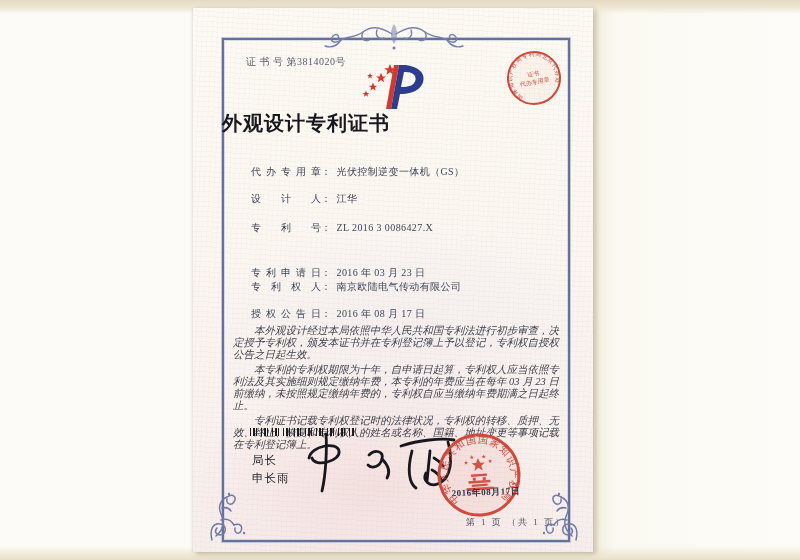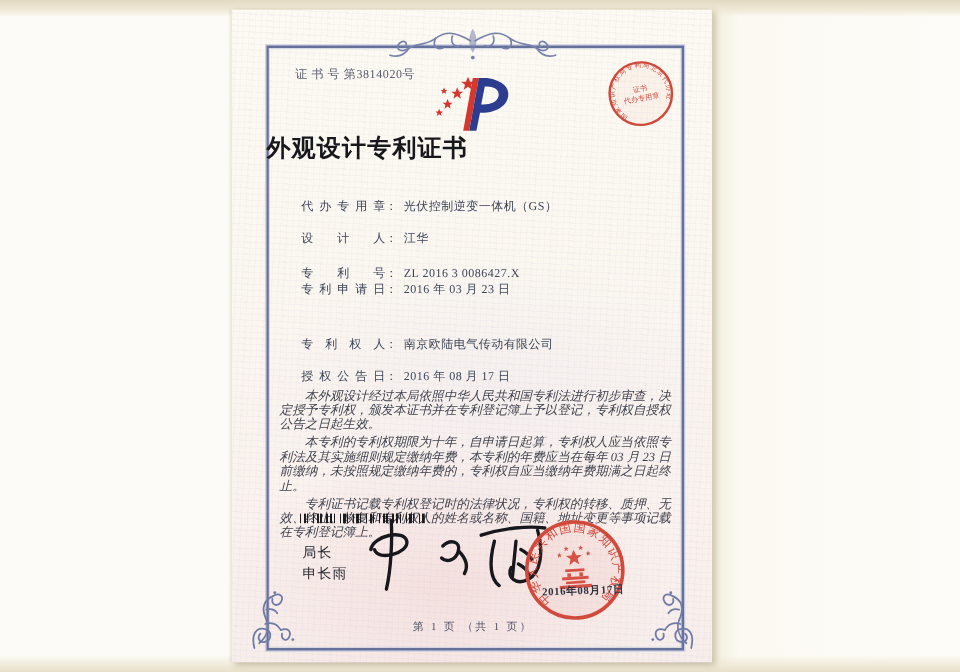--- a/index.html
+++ b/index.html
@@ -65,21 +65,21 @@
 
   .seal-main{position:absolute;left:231px;top:412px;}
   .seal-date{
     position:absolute;left:247px;top:478px;width:92px;text-align:center;
     font-size:9px;font-weight:700;color:#2e3340;letter-spacing:0.5px;
     transform:rotate(-2deg);
   }
   .seal-small{position:absolute;left:310px;top:39px;transform:rotate(-10deg);}
 
   .footer-page{
-    position:absolute;left:29px;top:508px;width:344px;text-align:center;
+    position:absolute;left:29px;top:508px;width:344px;text-align:right;
     font-size:9px;color:#4e5366;letter-spacing:2px;
   }
 
   .orn-top{position:absolute;left:126px;top:8px;}
   .flourish-bl{position:absolute;left:14px;top:482px;}
   .flourish-br{position:absolute;left:336px;top:482px;transform:scaleX(-1);}
 </style>
 </head>
 <body>
 
@@ -143,21 +143,21 @@
     <span class="fvalue">光伏控制逆变一体机（GS）</span>
   </div>
   <div class="field" style="top:184px">
     <span class="flabel" style="width:70px">设计人</span><span class="fcolon">：</span>
     <span class="fvalue">江华</span>
   </div>
   <div class="field" style="top:213px">
     <span class="flabel" style="width:70px">专利号</span><span class="fcolon">：</span>
     <span class="fvalue">ZL 2016 3 0086427.X</span>
   </div>
-  <div class="field" style="top:226px">
+  <div class="field" style="top:258px">
     <span class="flabel" style="width:70px">专利申请日</span><span class="fcolon">：</span>
     <span class="fvalue">2016 年 03 月 23 日</span>
   </div>
   <div class="field" style="top:272px">
     <span class="flabel" style="width:70px">专利权人</span><span class="fcolon">：</span>
     <span class="fvalue">南京欧陆电气传动有限公司</span>
   </div>
   <div class="field" style="top:299px">
     <span class="flabel" style="width:70px">授权公告日</span><span class="fcolon">：</span>
     <span class="fvalue">2016 年 08 月 17 日</span>

